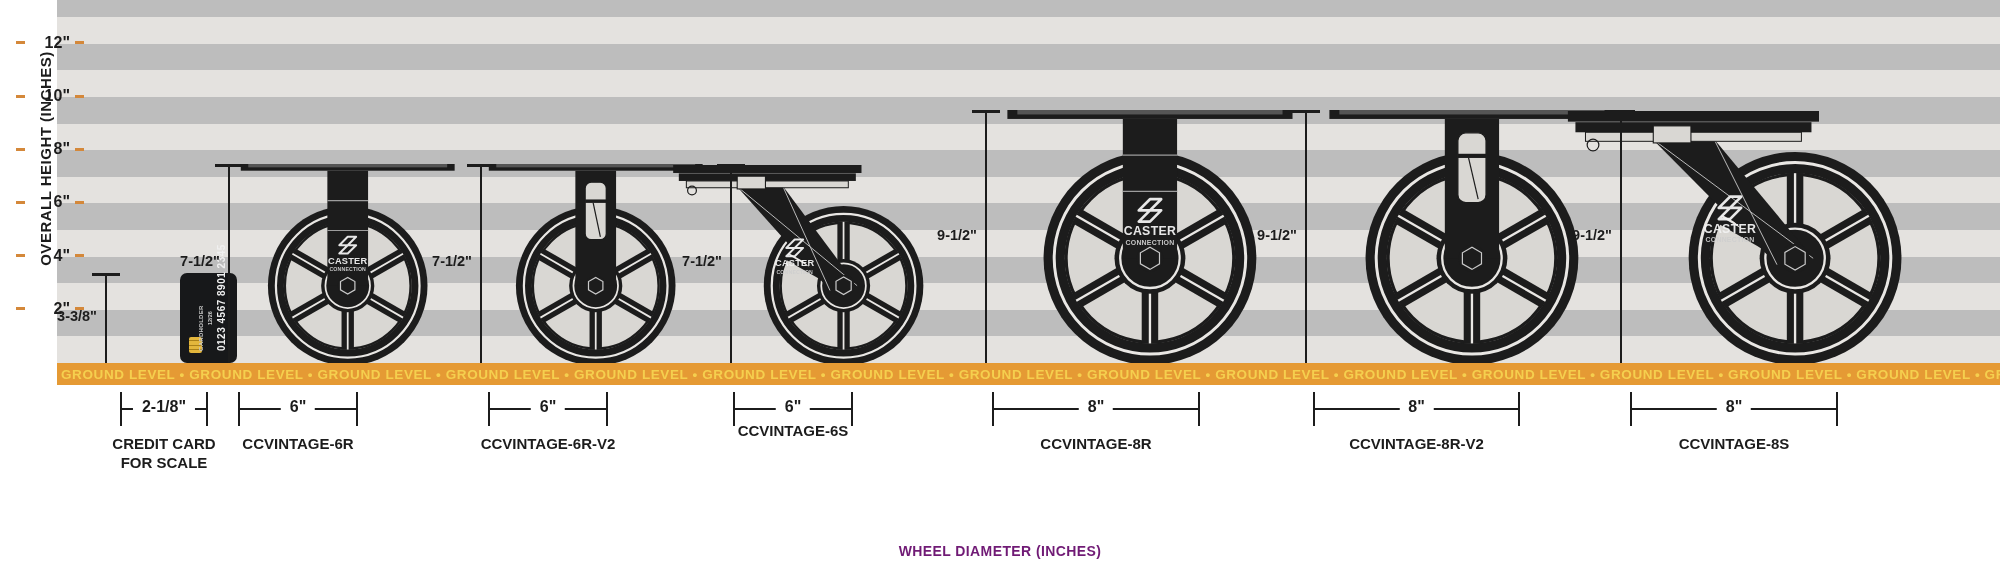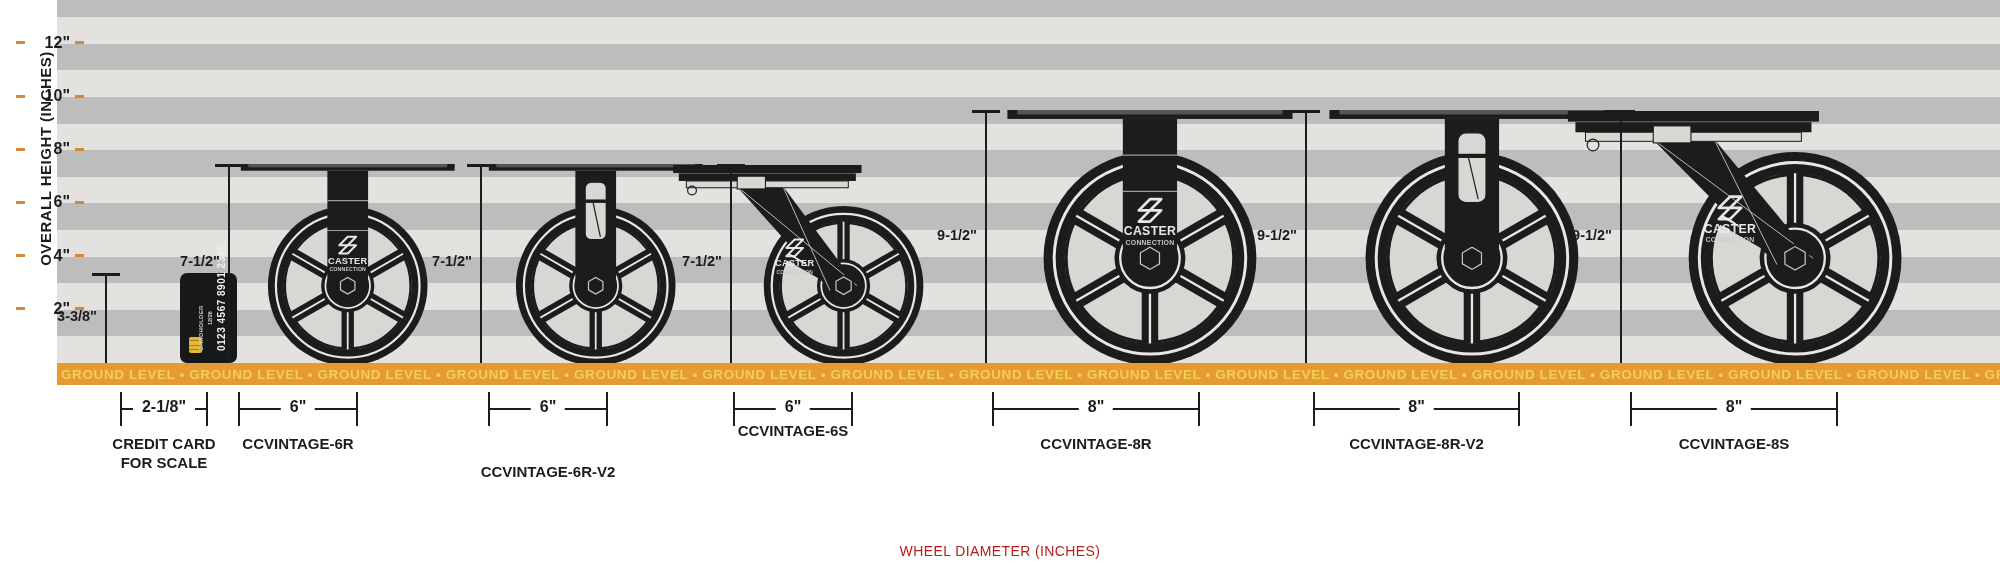--- a/index.html
+++ b/index.html
@@ -71,21 +71,21 @@
     font-size:16px; font-weight:700; color:#1c1c1c; white-space:nowrap;
   }
   .partname {
     position:absolute; text-align:center;
     font-size:15px; font-weight:700; color:#1c1c1c; white-space:nowrap;
   }
   .partname.two { line-height:1.25; }
 
   #xaxis-label {
     position:absolute; left:0; width:2000px; top:543px; text-align:center;
-    font-size:14px; font-weight:400; letter-spacing:.4px; color:#b91c1c;
+    font-size:14px; font-weight:700; letter-spacing:.4px; color:#701a75;
   }
 
   
   #card {
     position:absolute; background:#17181a; border-radius:7px;
   }
   #card .chip {
     position:absolute; width:13px; height:16px; border-radius:2px;
     background:#e3b63c;
     background-image:
@@ -493,21 +493,21 @@
       <div class="hdim" style="left: 1630px; width: 208px; top: 392px;">
         <div class="hcapL"></div>
         <div class="hbar"></div>
         <div class="hcapR"></div>
         <div class="hlabel">8"</div>
       </div>
     </div>
   <div id="names">
       <div class="partname two" style="left: 14px; width: 300px; top: 435px;"><span>CREDIT CARD</span><br><span>FOR SCALE</span></div>
       <div class="partname" style="left: 148px; width: 300px; top: 435px;"><span>CCVINTAGE-6R</span></div>
-      <div class="partname" style="left: 398px; width: 300px; top: 435px; margin-top: 28px;"><span>CCVINTAGE-6R-V2</span></div>
+      <div class="partname" style="left: 398px; width: 300px; top: 435px;"><span>CCVINTAGE-6R-V2</span></div>
       <div class="partname" style="left: 643px; width: 300px; top: 422px;"><span>CCVINTAGE-6S</span></div>
       <div class="partname" style="left: 946px; width: 300px; top: 435px;"><span>CCVINTAGE-8R</span></div>
       <div class="partname" style="left: 1266.5px; width: 300px; top: 435px;"><span>CCVINTAGE-8R-V2</span></div>
       <div class="partname" style="left: 1584px; width: 300px; top: 435px;"><span>CCVINTAGE-8S</span></div>
     </div>
 
   <div id="xaxis-label">WHEEL DIAMETER (INCHES)</div>
 </div>
 
 </body></html>

